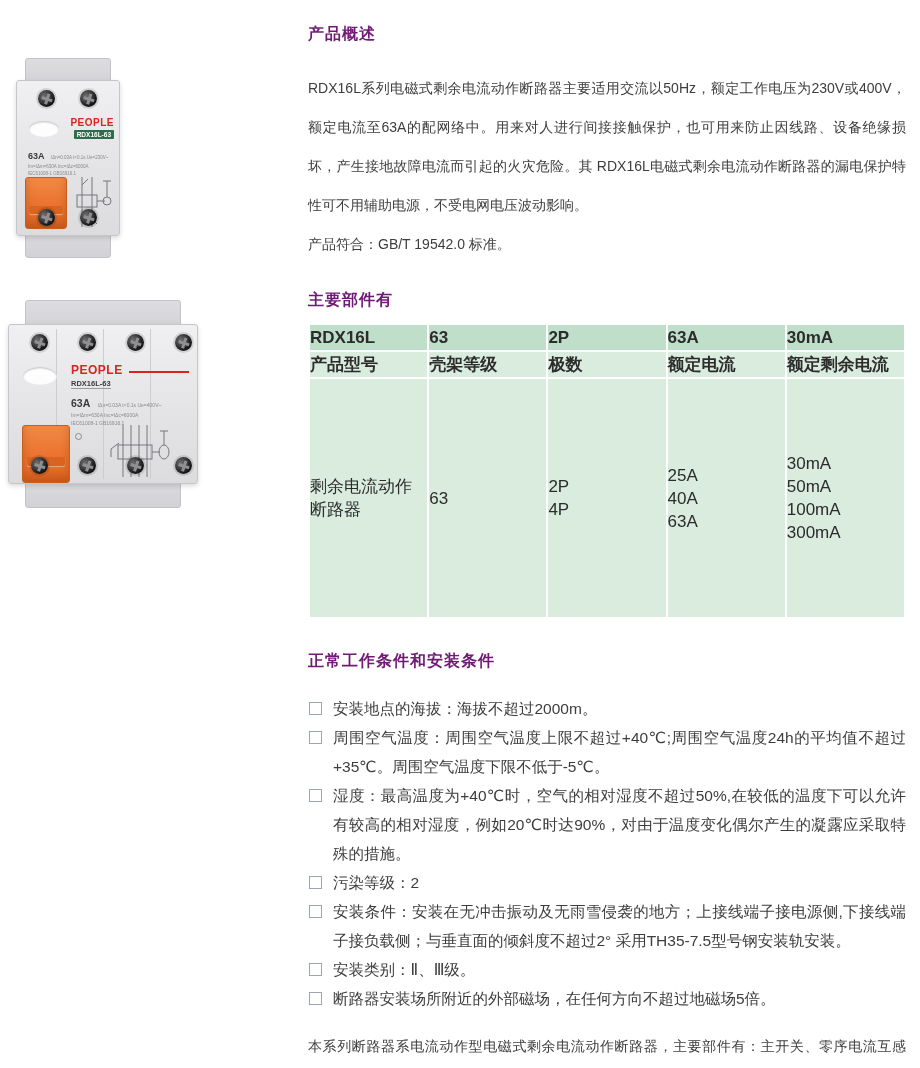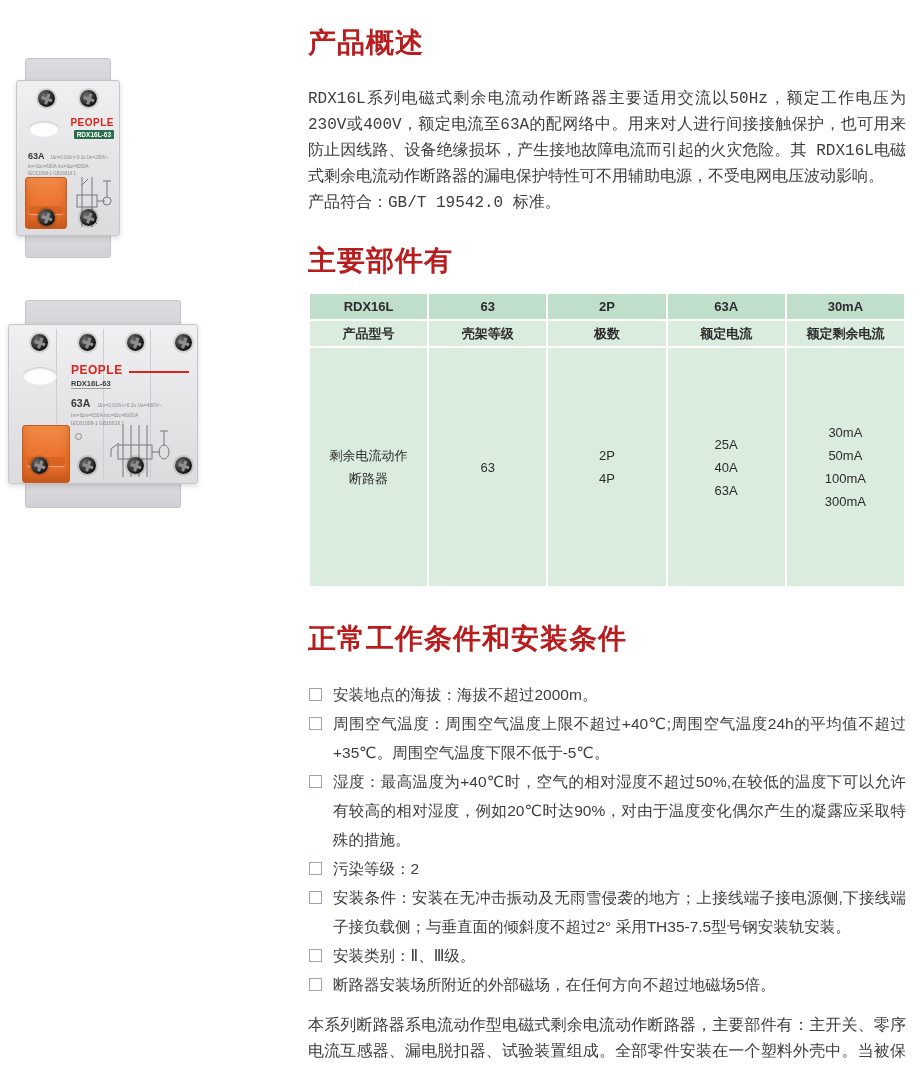--- a/index.html
+++ b/index.html
@@ -10,47 +10,46 @@
     color: #3d3d3d;
     position: relative;
     overflow: hidden;
   }
 
   
   .left-col  { position: absolute; left: 0; top: 0; width: 300px; height: 1068px; }
   .right-col { position: absolute; left: 308px; top: 0; width: 598px; padding-top: 24px; }
 
   h2.sec-title {
-    font-size: 28px;
+    font-size: 16px;
     font-weight: 700;
-    color: #b91c1c;
+    color: #701a75;
     letter-spacing: 1px;
   }
   p.body-text {
-    font-size: 16px;
-    line-height: 26px;
+    font-size: 14px;
+    line-height: 39px;
     text-align: justify;
     color: #3d3d3d;
-    font-family: Liberation Mono, monospace;
   }
   .mt-overview-p { margin-top: 24px; }
   .mt-selection  { margin-top: 26px; }
   .mt-table      { margin-top: 12px; }
   .mt-conditions { margin-top: 32px; }
   .mt-list       { margin-top: 22px; }
   .mt-structure  { margin-top: 28px; }
   .mt-structure-p{ margin-top: 14px; }
 
   
   table.sel-table { width: 100%; border-collapse: collapse; table-layout: fixed; }
   table.sel-table td {
     border: 2px solid #ffffff;
-    text-align: center;
+    text-align: left;
     vertical-align: middle;
-    font-size: 13px;
+    font-size: 17px;
     color: #2c2c2c;
   }
   tr.row-code td   { background: #bfdfca; height: 27px; font-weight: 600; }
   tr.row-label td  { background: #d9ecde; height: 27px; font-weight: 600; }
   tr.row-data td   { background: #d9ecde; height: 240px; font-weight: 400; }
   .cell-line { display: block; line-height: 23px; }
 
   
   ul.cond-list { list-style: none; }
   ul.cond-list li {

